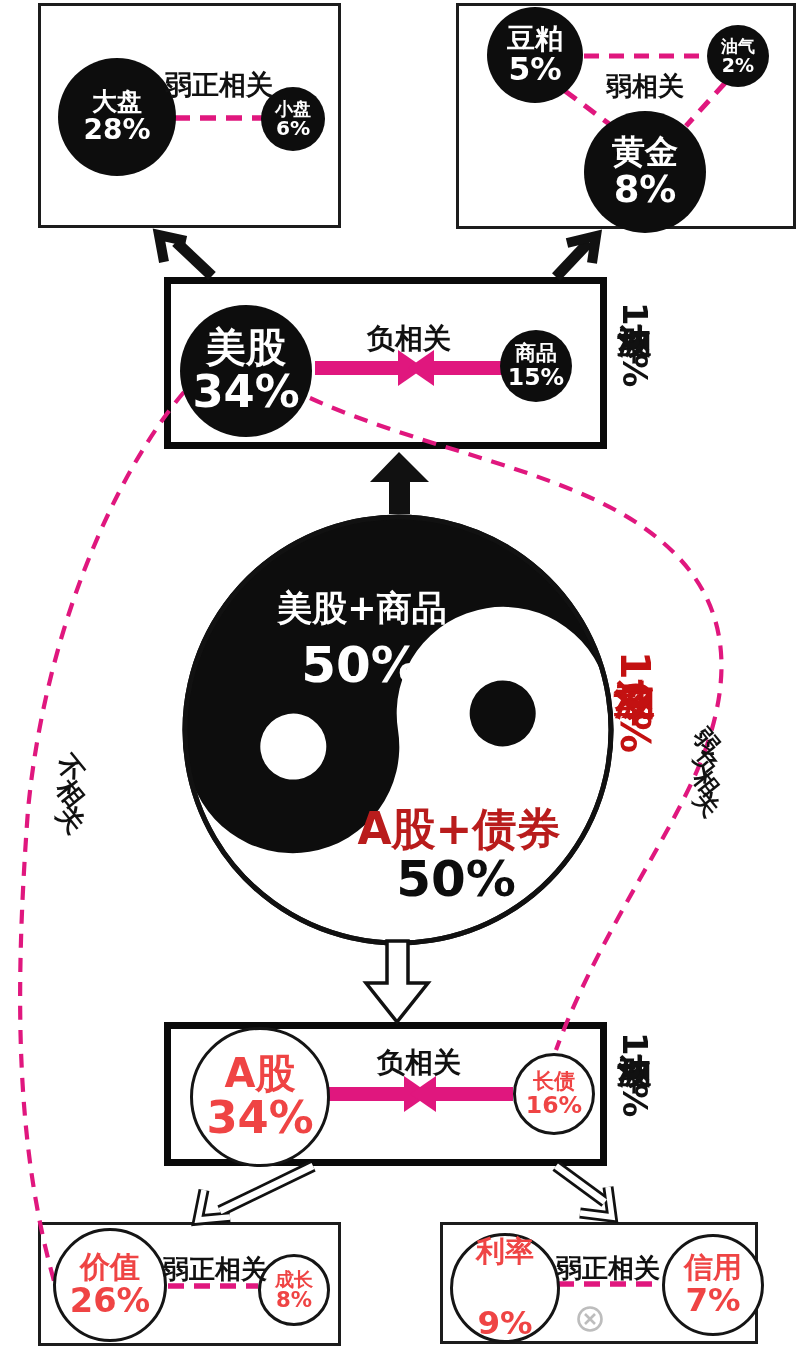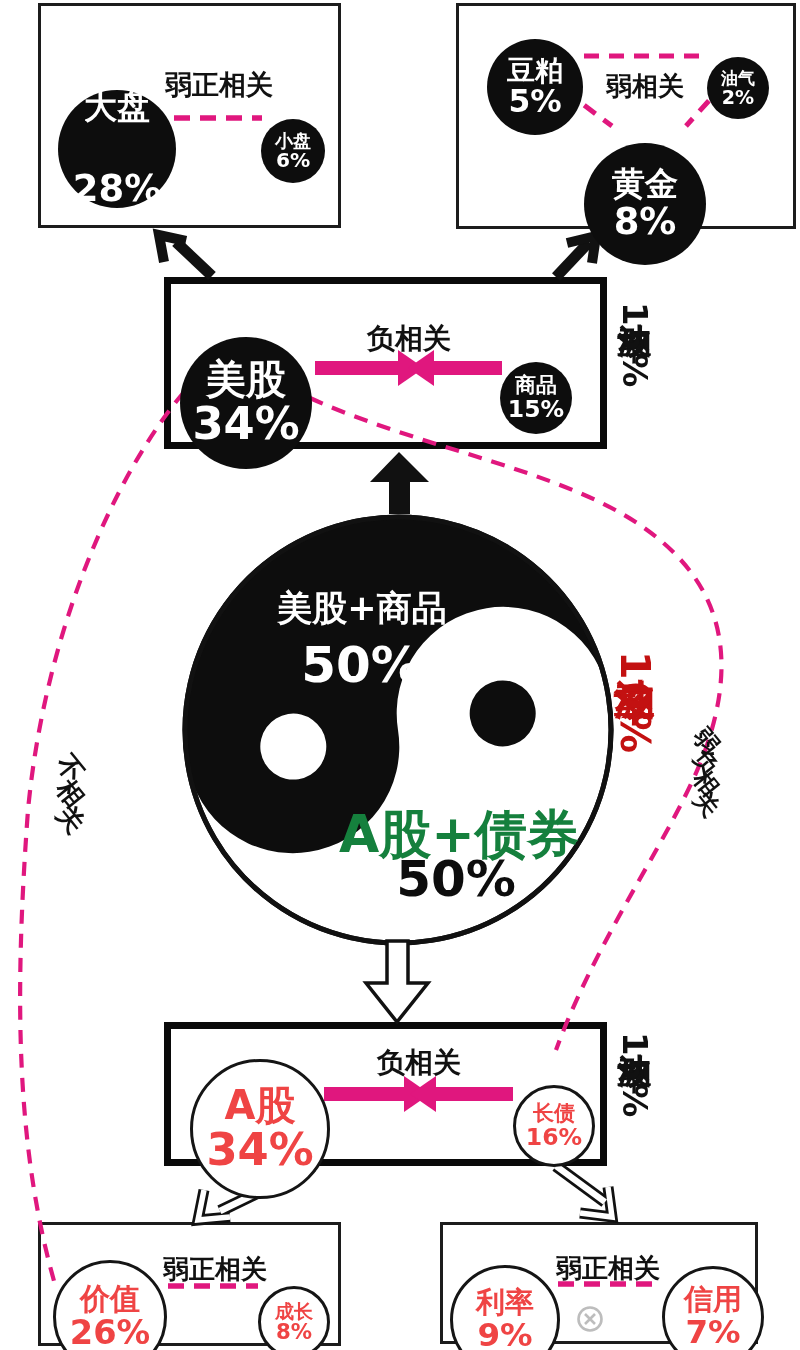--- a/index.html
+++ b/index.html
@@ -7,21 +7,21 @@
     width:800px;height:1350px;position:relative;overflow:hidden;background:#fff;
     font-family:"DejaVu Sans","Liberation Sans",sans-serif;color:#111;
   }
   .panel{position:absolute;background:#fff;box-sizing:border-box;z-index:1;}
   .thin{border:3px solid #1c1c1c;}
   .thick{border:7px solid #0a0a0a;}
   #gfx{position:absolute;left:0;top:0;z-index:2;pointer-events:none;}
   .circle{
     position:absolute;border-radius:50%;display:flex;flex-direction:column;
     align-items:center;justify-content:center;font-weight:bold;line-height:1.06;
-    text-align:center;z-index:3;margin-top:32px;
+    text-align:center;z-index:3;
   }
   .c-black{background:#0d0d0d;color:#fff;}
   .c-white{background:#fff;border:3px solid #151515;color:#ef4444;}
   .cpct{font-size:1.12em;}
   .rel-label{
     position:absolute;font-weight:bold;white-space:nowrap;z-index:3;
     transform:translate(-50%,-50%);color:#111;
   }
   .vtext{
     position:absolute;writing-mode:vertical-rl;text-orientation:mixed;
@@ -101,21 +101,21 @@
   <path class="mg" d="M584 56 H706" stroke-width="5" stroke-dasharray="15 10"></path>
   <path class="mg" d="M565 91 L612 126" stroke-width="5" stroke-dasharray="14 10"></path>
   <path class="mg" d="M725 83 L686 126" stroke-width="5" stroke-dasharray="14 10"></path>
   <path class="mg" d="M168 1286 H258" stroke-width="5.5" stroke-dasharray="16 10"></path>
   <path class="mg" d="M558 1284 H658" stroke-width="5.5" stroke-dasharray="16 10"></path>
 
   <path class="mg" d="M184 392 C 110 480, 44 640, 28 810 C 14 1000, 16 1150, 56 1288" stroke-width="4.2" stroke-dasharray="14 10"></path>
   <path class="mg" d="M310 398 C 420 448, 560 470, 640 525 C 718 578, 740 650, 706 748 C 678 828, 600 930, 556 1050" stroke-width="4.2" stroke-dasharray="14 10"></path>
 </svg>
 
-<div class="circle c-black" style="left:58px;top:58px;width:118px;height:118px;font-size:33px;justify-content:space-between;">
+<div class="circle c-black" style="left:58px;top:58px;width:118px;height:118px;font-size:25px;">
   <span class="cname">大盘</span>
   <span class="cpct">28%</span>
 </div>
 <div class="circle c-black" style="left:261px;top:87px;width:64px;height:64px;font-size:18px;">
   <span class="cname">小盘</span>
   <span class="cpct">6%</span>
 </div>
 <div class="rel-label" style="left:219px;top:85px;font-size:27px;">弱正相关</div>
 
 <div class="circle c-black" style="left:487px;top:7px;width:96px;height:96px;font-size:28px;">
@@ -138,21 +138,21 @@
 </div>
 <div class="circle c-black" style="left:500px;top:330px;width:72px;height:72px;font-size:21px;align-items:center;">
   <span class="cname">商品</span>
   <span class="cpct">15%</span>
 </div>
 <div class="rel-label" style="left:409px;top:339px;font-size:28px;">负相关</div>
 <div class="vtext" style="left:612px;top:296px;font-size:34px;">波动率15%</div>
 
 <div class="yin-text" style="left:362px;top:585px;font-size:35px;color:#fff;">美股+商品</div>
 <div class="yin-text" style="left:361px;top:636px;font-size:50px;color:#fff;">50%</div>
-<div class="yin-text" style="left:459px;top:800px;font-size:52px;color:#15803d;">A股+债券</div>
+<div class="yin-text" style="left:459px;top:800px;font-size:44px;color:#b91c1c;">A股+债券</div>
 <div class="yin-text" style="left:456px;top:850px;font-size:50px;color:#0d0d0d;">50%</div>
 <div class="vtext vred" style="left:608px;top:645px;font-size:41px;">波动率10%</div>
 
 <div class="circle c-white" style="left:190px;top:1027px;width:134px;height:134px;font-size:40px;">
   <span class="cname">A股</span>
   <span class="cpct">34%</span>
 </div>
 <div class="circle c-white" style="left:513px;top:1053px;width:76px;height:76px;font-size:21px;">
   <span class="cname">长债</span>
   <span class="cpct">16%</span>
@@ -163,21 +163,21 @@
 <div class="circle c-white" style="left:53px;top:1228px;width:108px;height:108px;font-size:30px;">
   <span class="cname">价值</span>
   <span class="cpct">26%</span>
 </div>
 <div class="circle c-white" style="left:258px;top:1254px;width:66px;height:66px;font-size:19px;">
   <span class="cname">成长</span>
   <span class="cpct">8%</span>
 </div>
 <div class="rel-label" style="left:215px;top:1269px;font-size:26px;">弱正相关</div>
 
-<div class="circle c-white" style="left:450px;top:1233px;width:104px;height:104px;font-size:29px;">
+<div class="circle c-white" style="left:450px;top:1233px;width:104px;height:104px;font-size:29px;justify-content:space-between;">
   <span class="cname">利率</span>
   <span class="cpct">9%</span>
 </div>
 <div class="circle c-white" style="left:662px;top:1234px;width:96px;height:96px;font-size:29px;">
   <span class="cname">信用</span>
   <span class="cpct">7%</span>
 </div>
 <div class="rel-label" style="left:608px;top:1268px;font-size:26px;">弱正相关</div>
 
 <div class="charlabel" style="left:57px;top:756px;font-size:26px;line-height:0.98;">

